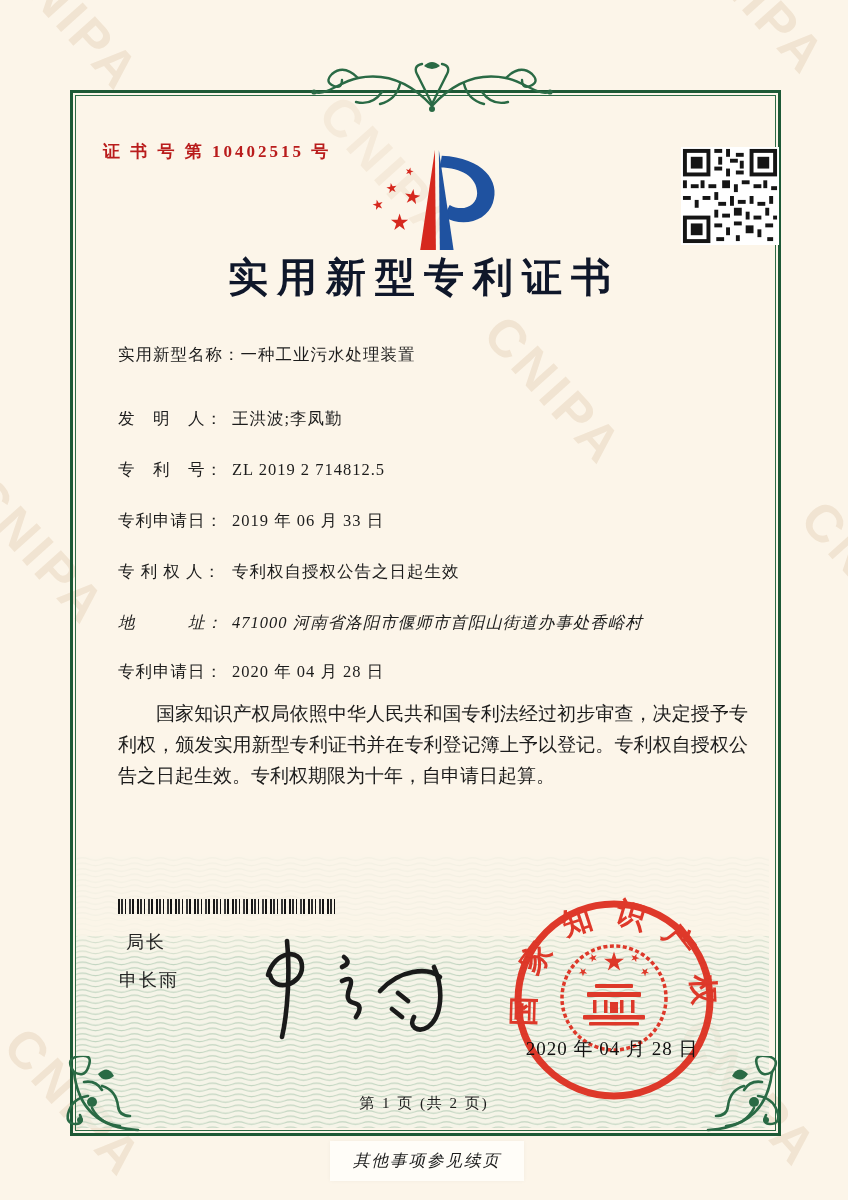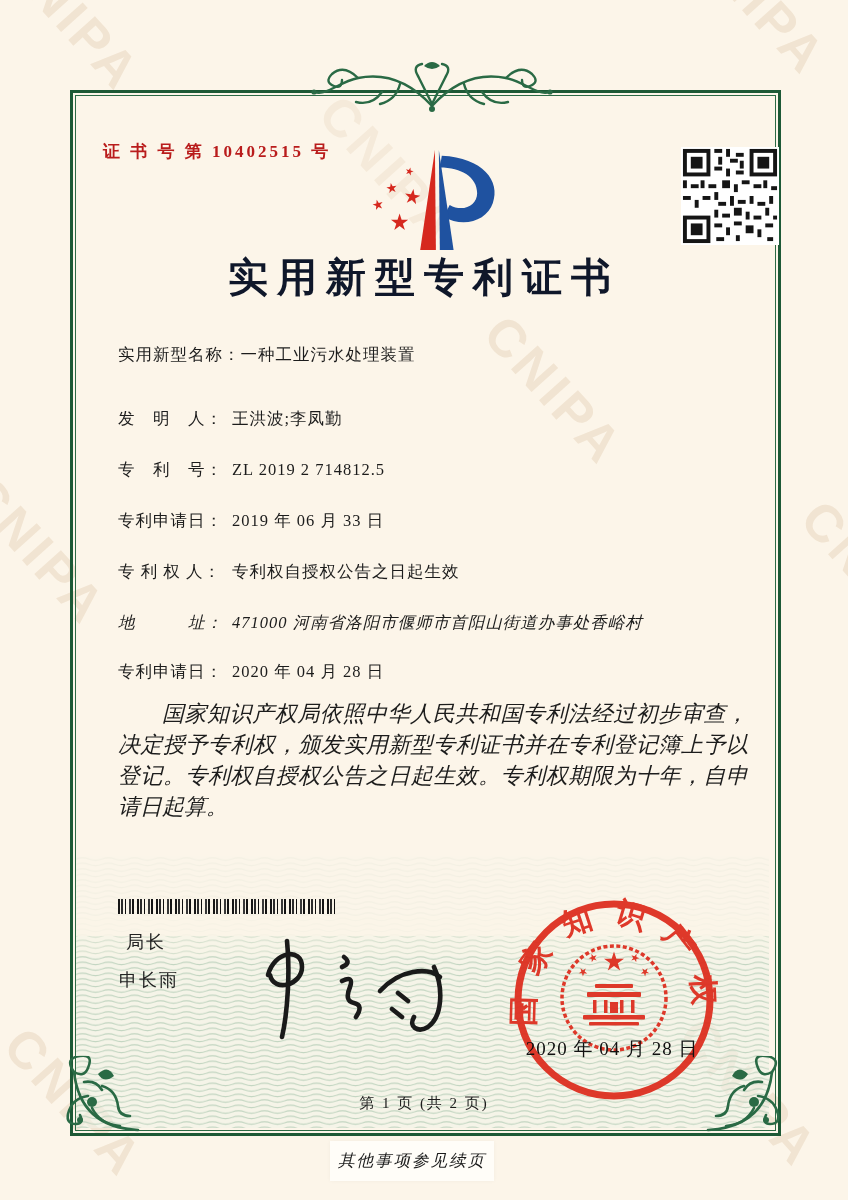--- a/index.html
+++ b/index.html
@@ -15,39 +15,39 @@
   .frame-inner{position:absolute;left:2px;top:2px;right:2px;bottom:2px;border:1px solid #2c6a45;}
   
   .cert-no{position:absolute;left:103px;top:140px;font-size:17px;letter-spacing:3px;color:#b91c1c;font-weight:bold;}
   .title{position:absolute;left:70px;top:250px;width:708px;text-align:center;
          font-size:40px;font-weight:bold;letter-spacing:9px;color:#0f172a;}
   
   .row{position:absolute;left:118px;font-size:16.5px;letter-spacing:1px;white-space:nowrap;}
   .row .lab{display:inline-block;min-width:114px;}
   .grant2{position:absolute;left:435px;top:0;}
   
-  .bodytext{position:absolute;left:118px;top:698px;width:630px;font-size:22px;line-height:31px;
-            font-style:italic;text-align:justify;}
+  .bodytext{position:absolute;left:118px;top:698px;width:630px;font-size:19px;line-height:31px;
+            text-align:justify;}
   .bodytext p{margin:0;text-indent:2em;}
   
   .barcode{position:absolute;left:118px;top:899px;width:219px;height:15px;
     background:repeating-linear-gradient(90deg,#161616 0 2px,transparent 2px 3px,#2b2b2b 3px 5px,
       transparent 5px 7px,#101010 7px 8px,transparent 8px 11px,#383838 11px 13px,
       transparent 13px 14px,#131313 14px 16px,transparent 16px 19px);}
   
   .officer{position:absolute;left:119px;font-size:18px;letter-spacing:2px;
            font-family:"Liberation Sans","DejaVu Sans",sans-serif;color:#222;}
   
   .seal{position:absolute;left:509px;top:896px;width:210px;height:210px;}
   .seal-date{position:absolute;left:505px;top:1036px;width:214px;text-align:center;
              font-size:19px;letter-spacing:1px;color:#111;z-index:5;}
   
   .pageinfo{position:absolute;left:70px;top:1094px;width:708px;text-align:center;
             font-size:15px;letter-spacing:2px;}
-  .note{position:absolute;left:330px;top:1141px;width:164px;background:#fffdf8;
+  .note{position:absolute;left:330px;top:1141px;width:194px;background:#fffdf8;
         text-align:center;padding:9px 0;font-size:16.5px;font-style:italic;letter-spacing:2px;
         box-shadow:0 0 4px rgba(0,0,0,0.04);}
   svg{display:block;}
 </style>
 </head>
 <body>
 
 <div class="wm" style="left:-18px;top:-14px;">CNIPA</div>
 <div class="wm" style="left:668px;top:-30px;">CNIPA</div>
 <div class="wm" style="left:300px;top:140px;color:rgba(206,170,126,0.14);">CNIPA</div>

